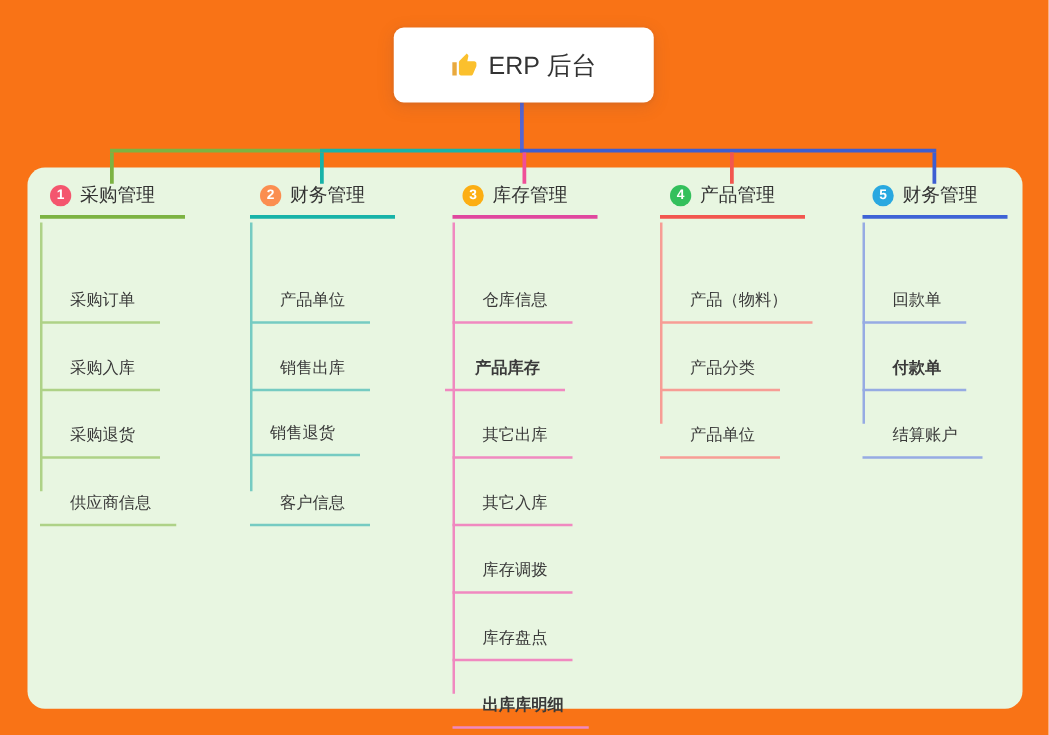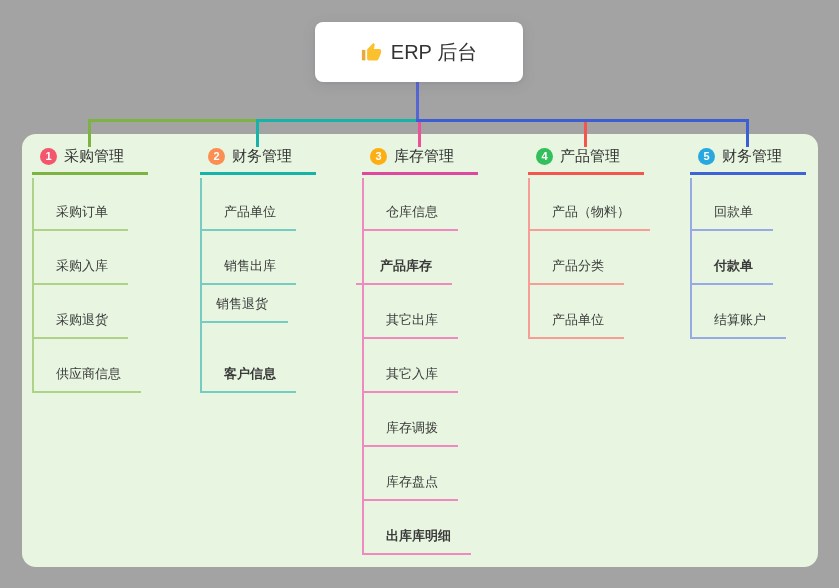--- a/index.html
+++ b/index.html
@@ -1,19 +1,19 @@
 <!DOCTYPE html>
 <html><head>
 <meta charset="utf-8">
 <style>
   html,body{margin:0;padding:0;background:#ffffff;}
   .canvas{
     position:relative;width:839px;height:588px;overflow:hidden;
     font-family:"Liberation Sans","DejaVu Sans",sans-serif;
-    background:#a3a3a3;
+    background:#f97316;
   }
   .panel{
     position:absolute;left:22px;top:134px;width:796px;height:433px;
     border-radius:14px;
   }
   .root-node{
     position:absolute;left:315px;top:22px;width:208px;height:60px;
     background:#ffffff;border-radius:8px;
     box-shadow:0 3px 14px rgba(60,70,90,0.13), 0 1px 3px rgba(60,70,90,0.08);
     display:flex;align-items:center;justify-content:center;gap:9px;
@@ -27,21 +27,21 @@
     font-size:15px;color:#333333;white-space:nowrap;
   }
   .num-circle{
     width:17px;height:17px;border-radius:50%;flex:0 0 auto;
     display:flex;align-items:center;justify-content:center;
     color:#ffffff;font-size:11px;font-weight:bold;line-height:1;
   }
   .child-node{
     position:absolute;white-space:nowrap;
     font-size:13px;line-height:19px;color:#3a3a3a;
-    padding:0 20px 8px 24px;border-bottom:2px solid #ccc;
+    padding:0 20px 8px 24px;border-bottom:2px solid #ccc;margin-top:28px;
   }
 </style>
 </head>
 <body>
 
 <div class="canvas">
 
   <div class="panel" id="panel" style="background: rgb(232, 246, 225);"></div>
 
   <div id="connectors">
@@ -79,22 +79,22 @@
       <div class="child-node" style="left: 32px; top: 202px; border-bottom-color: rgb(174, 210, 135);">采购订单</div>
       <div class="child-node" style="left: 32px; top: 256px; border-bottom-color: rgb(174, 210, 135);">采购入库</div>
       <div class="child-node" style="left: 32px; top: 310px; border-bottom-color: rgb(174, 210, 135);">采购退货</div>
       <div class="child-node" style="left: 32px; top: 364px; border-bottom-color: rgb(174, 210, 135);">供应商信息</div>
       <div class="branch-header" style="left: 200px; top: 147px; border-bottom-color: rgb(23, 179, 168);">
         <span class="num-circle" style="background: rgb(251, 142, 80);">2</span>
         <span>财务管理</span>
       </div>
       <div class="child-node" style="left: 200px; top: 202px; border-bottom-color: rgb(118, 203, 194);">产品单位</div>
       <div class="child-node" style="left: 200px; top: 256px; border-bottom-color: rgb(118, 203, 194);">销售出库</div>
-      <div class="child-node" style="left: 200px; top: 294px; border-bottom-color: rgb(118, 203, 194); padding-left: 16px;">销售退货</div>
-      <div class="child-node" style="left: 200px; top: 364px; border-bottom-color: rgb(118, 203, 194); font-weight: bold;">客户信息</div>
+      <div class="child-node" style="left: 200px; top: 308px; border-bottom-color: rgb(118, 203, 194); padding-left: 16px;">销售退货</div>
+      <div class="child-node" style="left: 200px; top: 364px; border-bottom-color: rgb(118, 203, 194);">客户信息</div>
       <div class="branch-header" style="left: 362px; top: 147px; border-bottom-color: rgb(224, 71, 158);">
         <span class="num-circle" style="background: rgb(252, 174, 19);">3</span>
         <span>库存管理</span>
       </div>
       <div class="child-node" style="left: 362px; top: 202px; border-bottom-color: rgb(240, 137, 192);">仓库信息</div>
       <div class="child-node" style="left: 356px; top: 256px; border-bottom-color: rgb(240, 137, 192); font-weight: bold;">产品库存</div>
       <div class="child-node" style="left: 362px; top: 310px; border-bottom-color: rgb(240, 137, 192);">其它出库</div>
       <div class="child-node" style="left: 362px; top: 364px; border-bottom-color: rgb(240, 137, 192);">其它入库</div>
       <div class="child-node" style="left: 362px; top: 418px; border-bottom-color: rgb(240, 137, 192);">库存调拨</div>
       <div class="child-node" style="left: 362px; top: 472px; border-bottom-color: rgb(240, 137, 192);">库存盘点</div>

